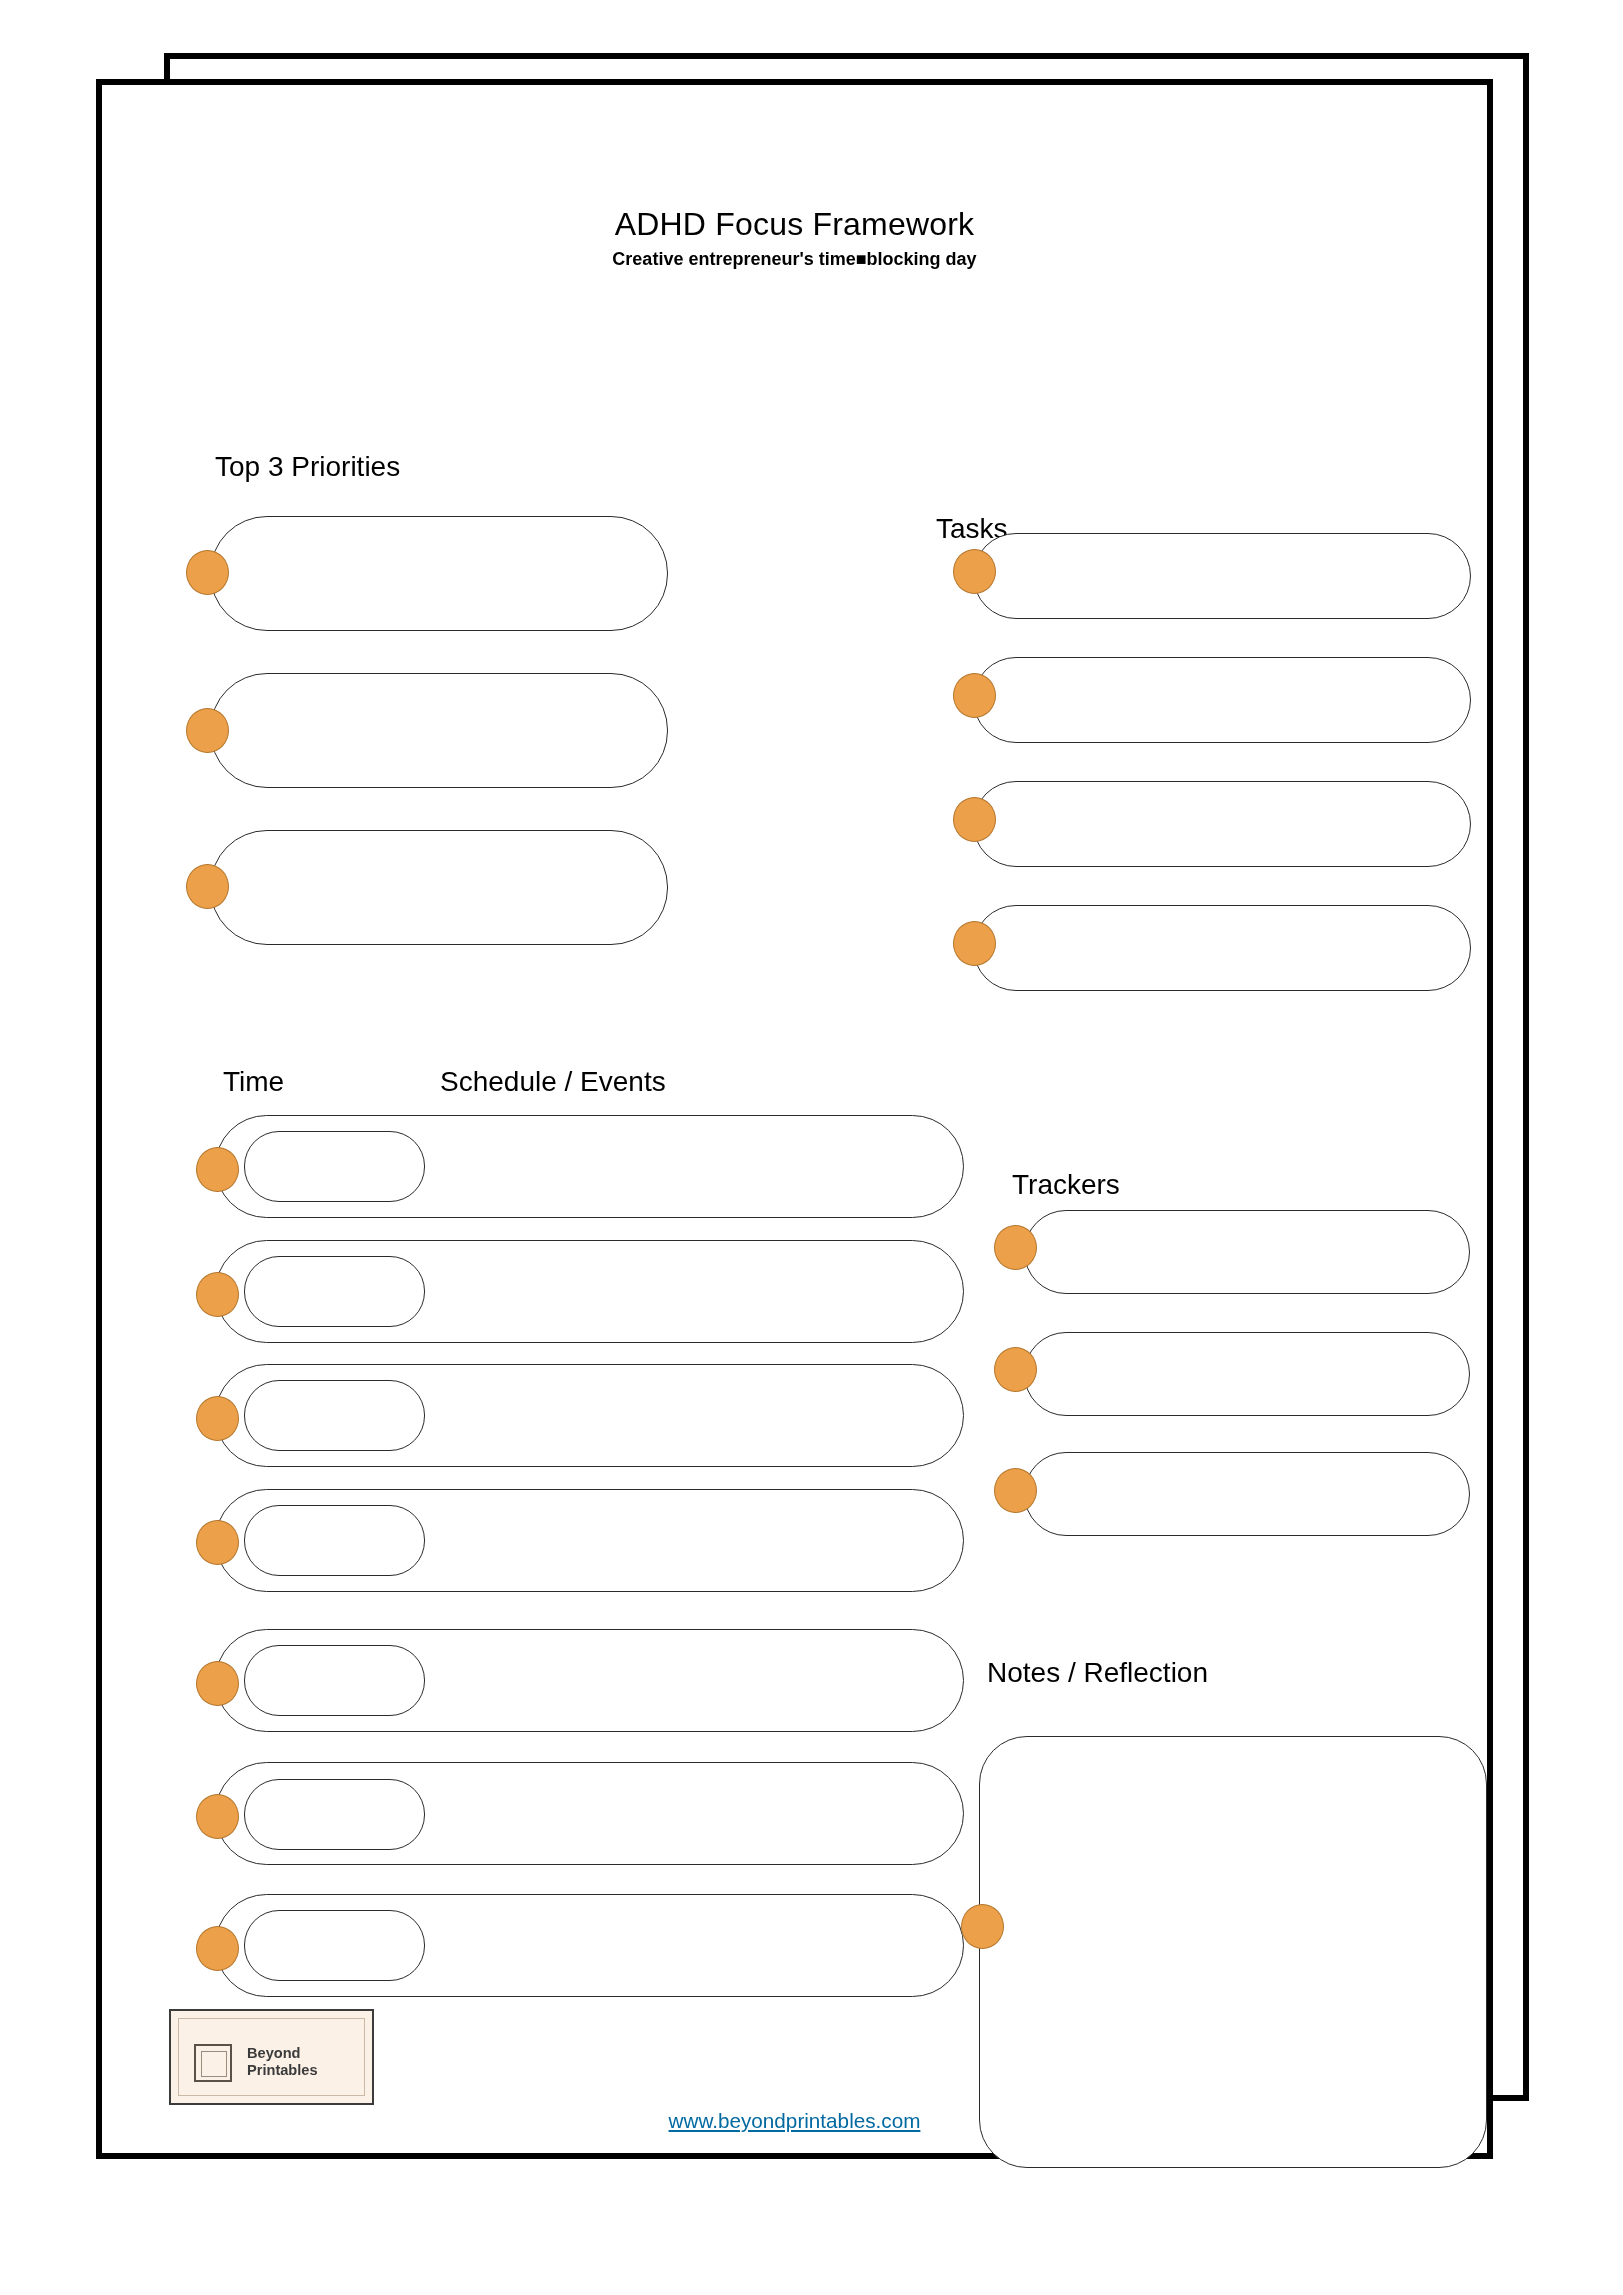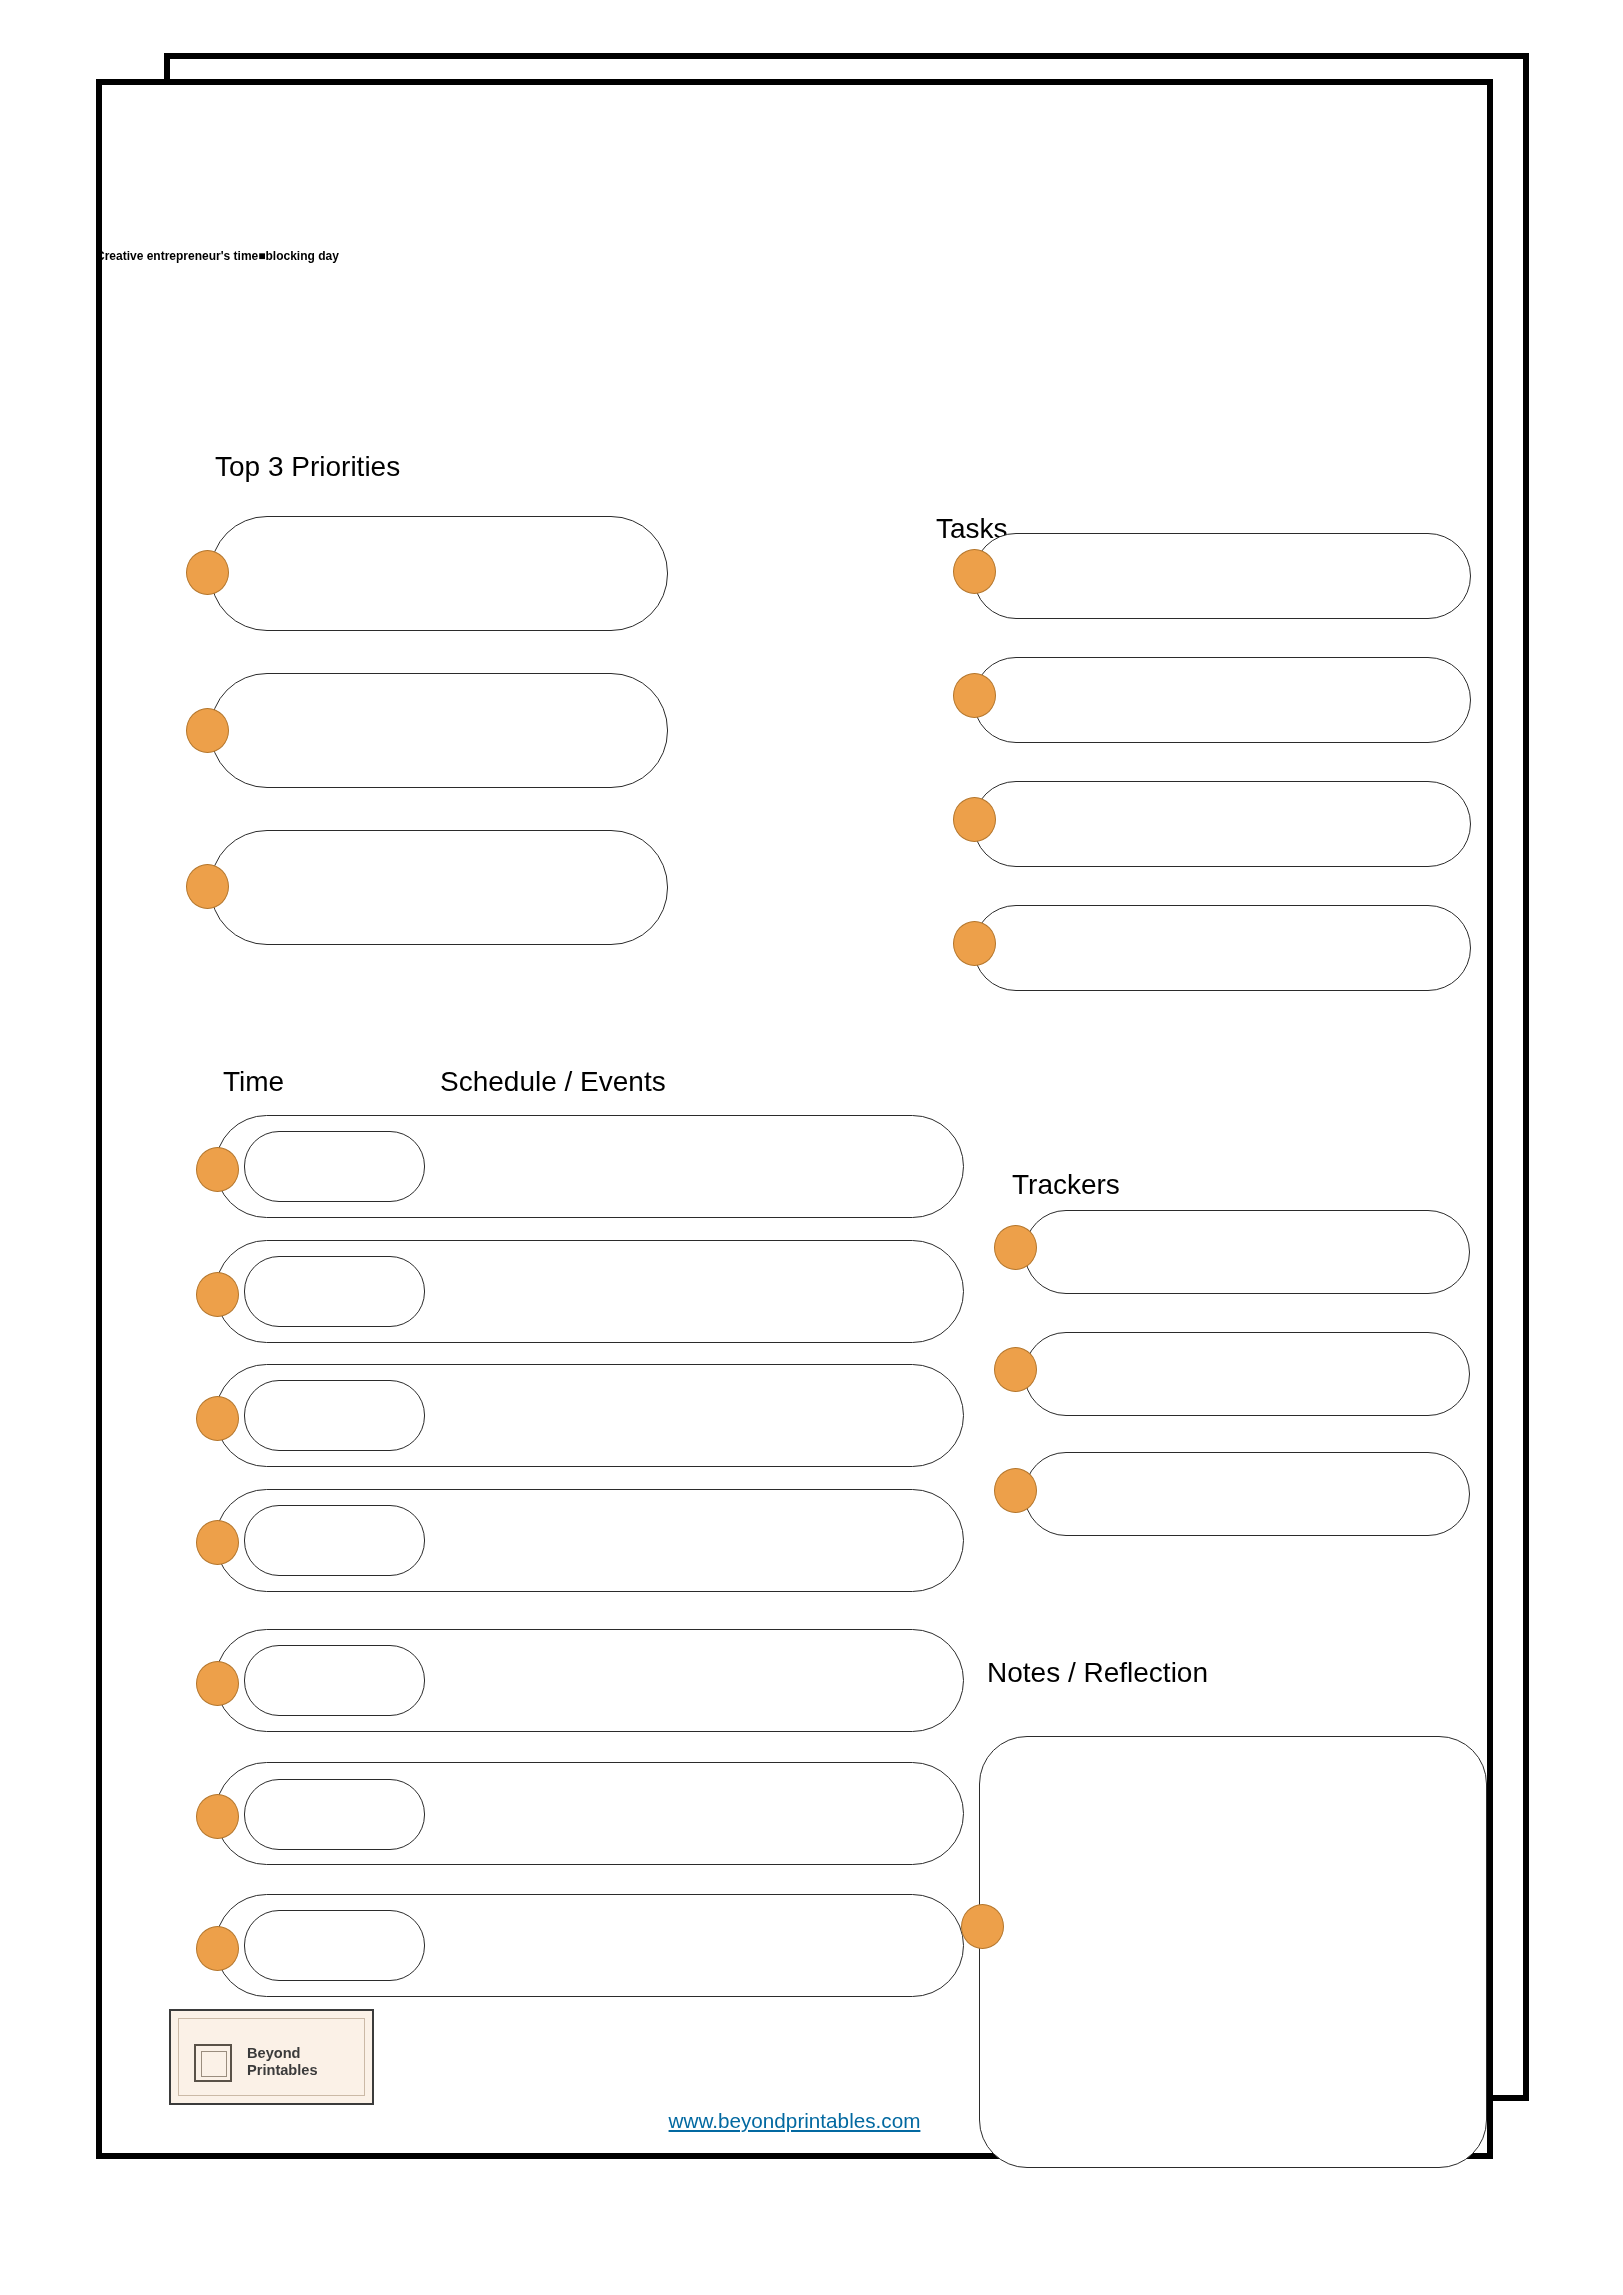--- a/index.html
+++ b/index.html
@@ -56,21 +56,22 @@
     width: 100%;
     text-align: center;
     font-size: 32px;
     letter-spacing: 0.2px;
   }
   .doc-subtitle {
     position: absolute;
     top: 170px;
     left: 0;
     width: 100%;
-    font-size: 12px;
+    text-align: center;
+    font-size: 18px;
     font-weight: bold;
   }
 
   .section-title {
     position: absolute;
     font-size: 28px;
     white-space: nowrap;
   }
 
   
@@ -153,20 +154,21 @@
 </head>
 <body>
 
 <div class="page">
 
   <div class="frame-back"></div>
   <div class="frame-front"></div>
 
   <div class="content">
 
+    <div class="doc-title">ADHD Focus Framework</div>
     <div class="doc-subtitle">Creative entrepreneur's time■blocking day</div>
 
     <div class="section-title" style="left:119px; top:372px;">Top 3 Priorities</div>
 
     <div class="pill" style="left:114px; top:437px; width:458px; height:115px; border-radius:57px;"></div>
     <div class="dot" style="left:90px; top:471px;"></div>
 
     <div class="pill" style="left:114px; top:594px; width:458px; height:115px; border-radius:57px;"></div>
     <div class="dot" style="left:90px; top:629px;"></div>
 

